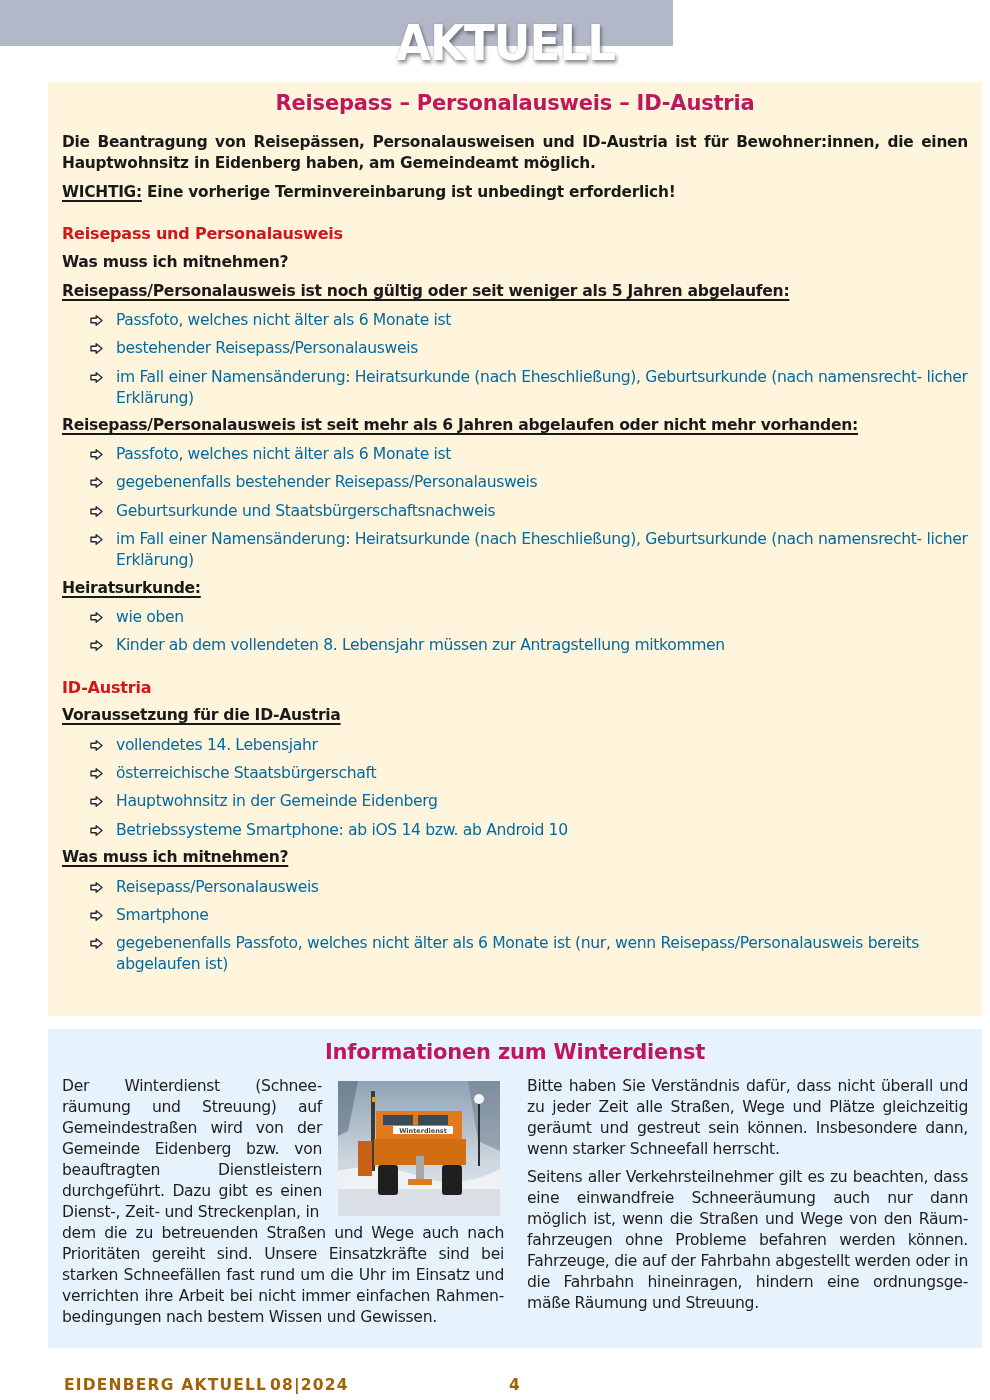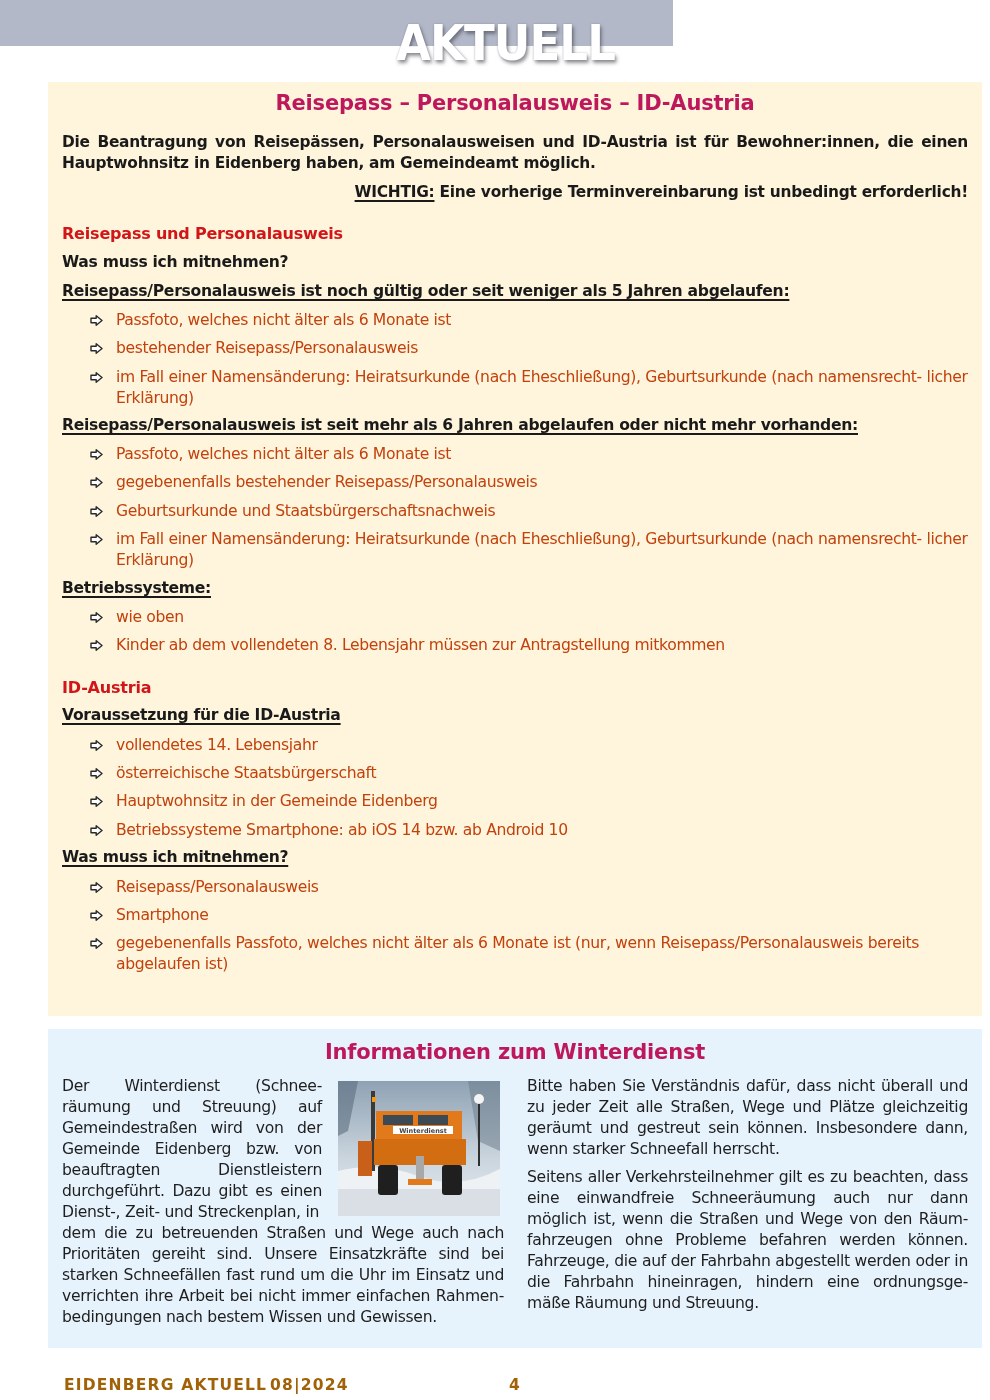--- a/index.html
+++ b/index.html
@@ -17,26 +17,26 @@
 
   .box-yellow { position: absolute; left: 48px; top: 82px; width: 934px; height: 934px; background: #fef5dc; }
   .box-blue   { position: absolute; left: 48px; top: 1029px; width: 934px; height: 319px; background: #e7f3fc; }
 
   .section-title {
     position: absolute; left: 0; width: 100%; text-align: center;
     font-weight: bold; color: #be185d; font-size: 21px; letter-spacing: -0.2px;
   }
 
   .abs { position: absolute; }
-  .lead { font-weight: bold; font-size: 15.4px; line-height: 21px; letter-spacing: -0.25px; text-align: right; }
+  .lead { font-weight: bold; font-size: 15.4px; line-height: 21px; letter-spacing: -0.25px; }
   .red { color: #d11518; font-weight: bold; font-size: 16px; letter-spacing: -0.2px; }
   .bold { font-weight: bold; font-size: 15.6px; letter-spacing: -0.3px; }
   .ul { text-decoration: underline; text-underline-offset: 3px; text-decoration-thickness: 1.5px; }
 
-  .bullet { position: absolute; left: 90px; width: 880px; font-size: 15.6px; line-height: 21px; letter-spacing: -0.35px; color: #c2410c; }
+  .bullet { position: absolute; left: 90px; width: 880px; font-size: 15.6px; line-height: 21px; letter-spacing: -0.35px; color: #0369a1; }
   .bullet .arrow { position: absolute; left: 0; top: 5px; width: 13px; height: 11px; }
   .bullet .txt { display: block; margin-left: 26px; }
 
   .wtext { font-size: 15.6px; line-height: 21px; letter-spacing: -0.3px; color: #1e1e1e; text-align: justify; }
 
   .photo { position: absolute; left: 338px; top: 1081px; width: 162px; height: 135px; overflow: hidden; background: #e5e5e5; }
 
   .footer { position: absolute; top: 1376px; font-weight: bold; color: #a16207; font-size: 15.5px; letter-spacing: 1.2px; }
 </style>
 </head>
@@ -105,21 +105,21 @@
     </svg>
     <span class="txt">Geburtsurkunde und Staatsbürgerschaftsnachweis</span>
   </div>
 <div class="bullet" style="top:529px;">
     <svg class="arrow">
       <use href="#arrow-glyph"></use>
     </svg>
     <span class="txt">im Fall einer Namensänderung: Heiratsurkunde (nach Eheschließung), Geburtsurkunde (nach namensrecht- licher Erklärung)</span>
   </div>
 
-<div class="abs bold ul" style="left:62px; top:579px;">Betriebssysteme:</div>
+<div class="abs bold ul" style="left:62px; top:579px;">Heiratsurkunde:</div>
 <div class="bullet" style="top:607px;">
     <svg class="arrow">
       <use href="#arrow-glyph"></use>
     </svg>
     <span class="txt">wie oben</span>
   </div>
 <div class="bullet" style="top:635px;">
     <svg class="arrow">
       <use href="#arrow-glyph"></use>
     </svg>

